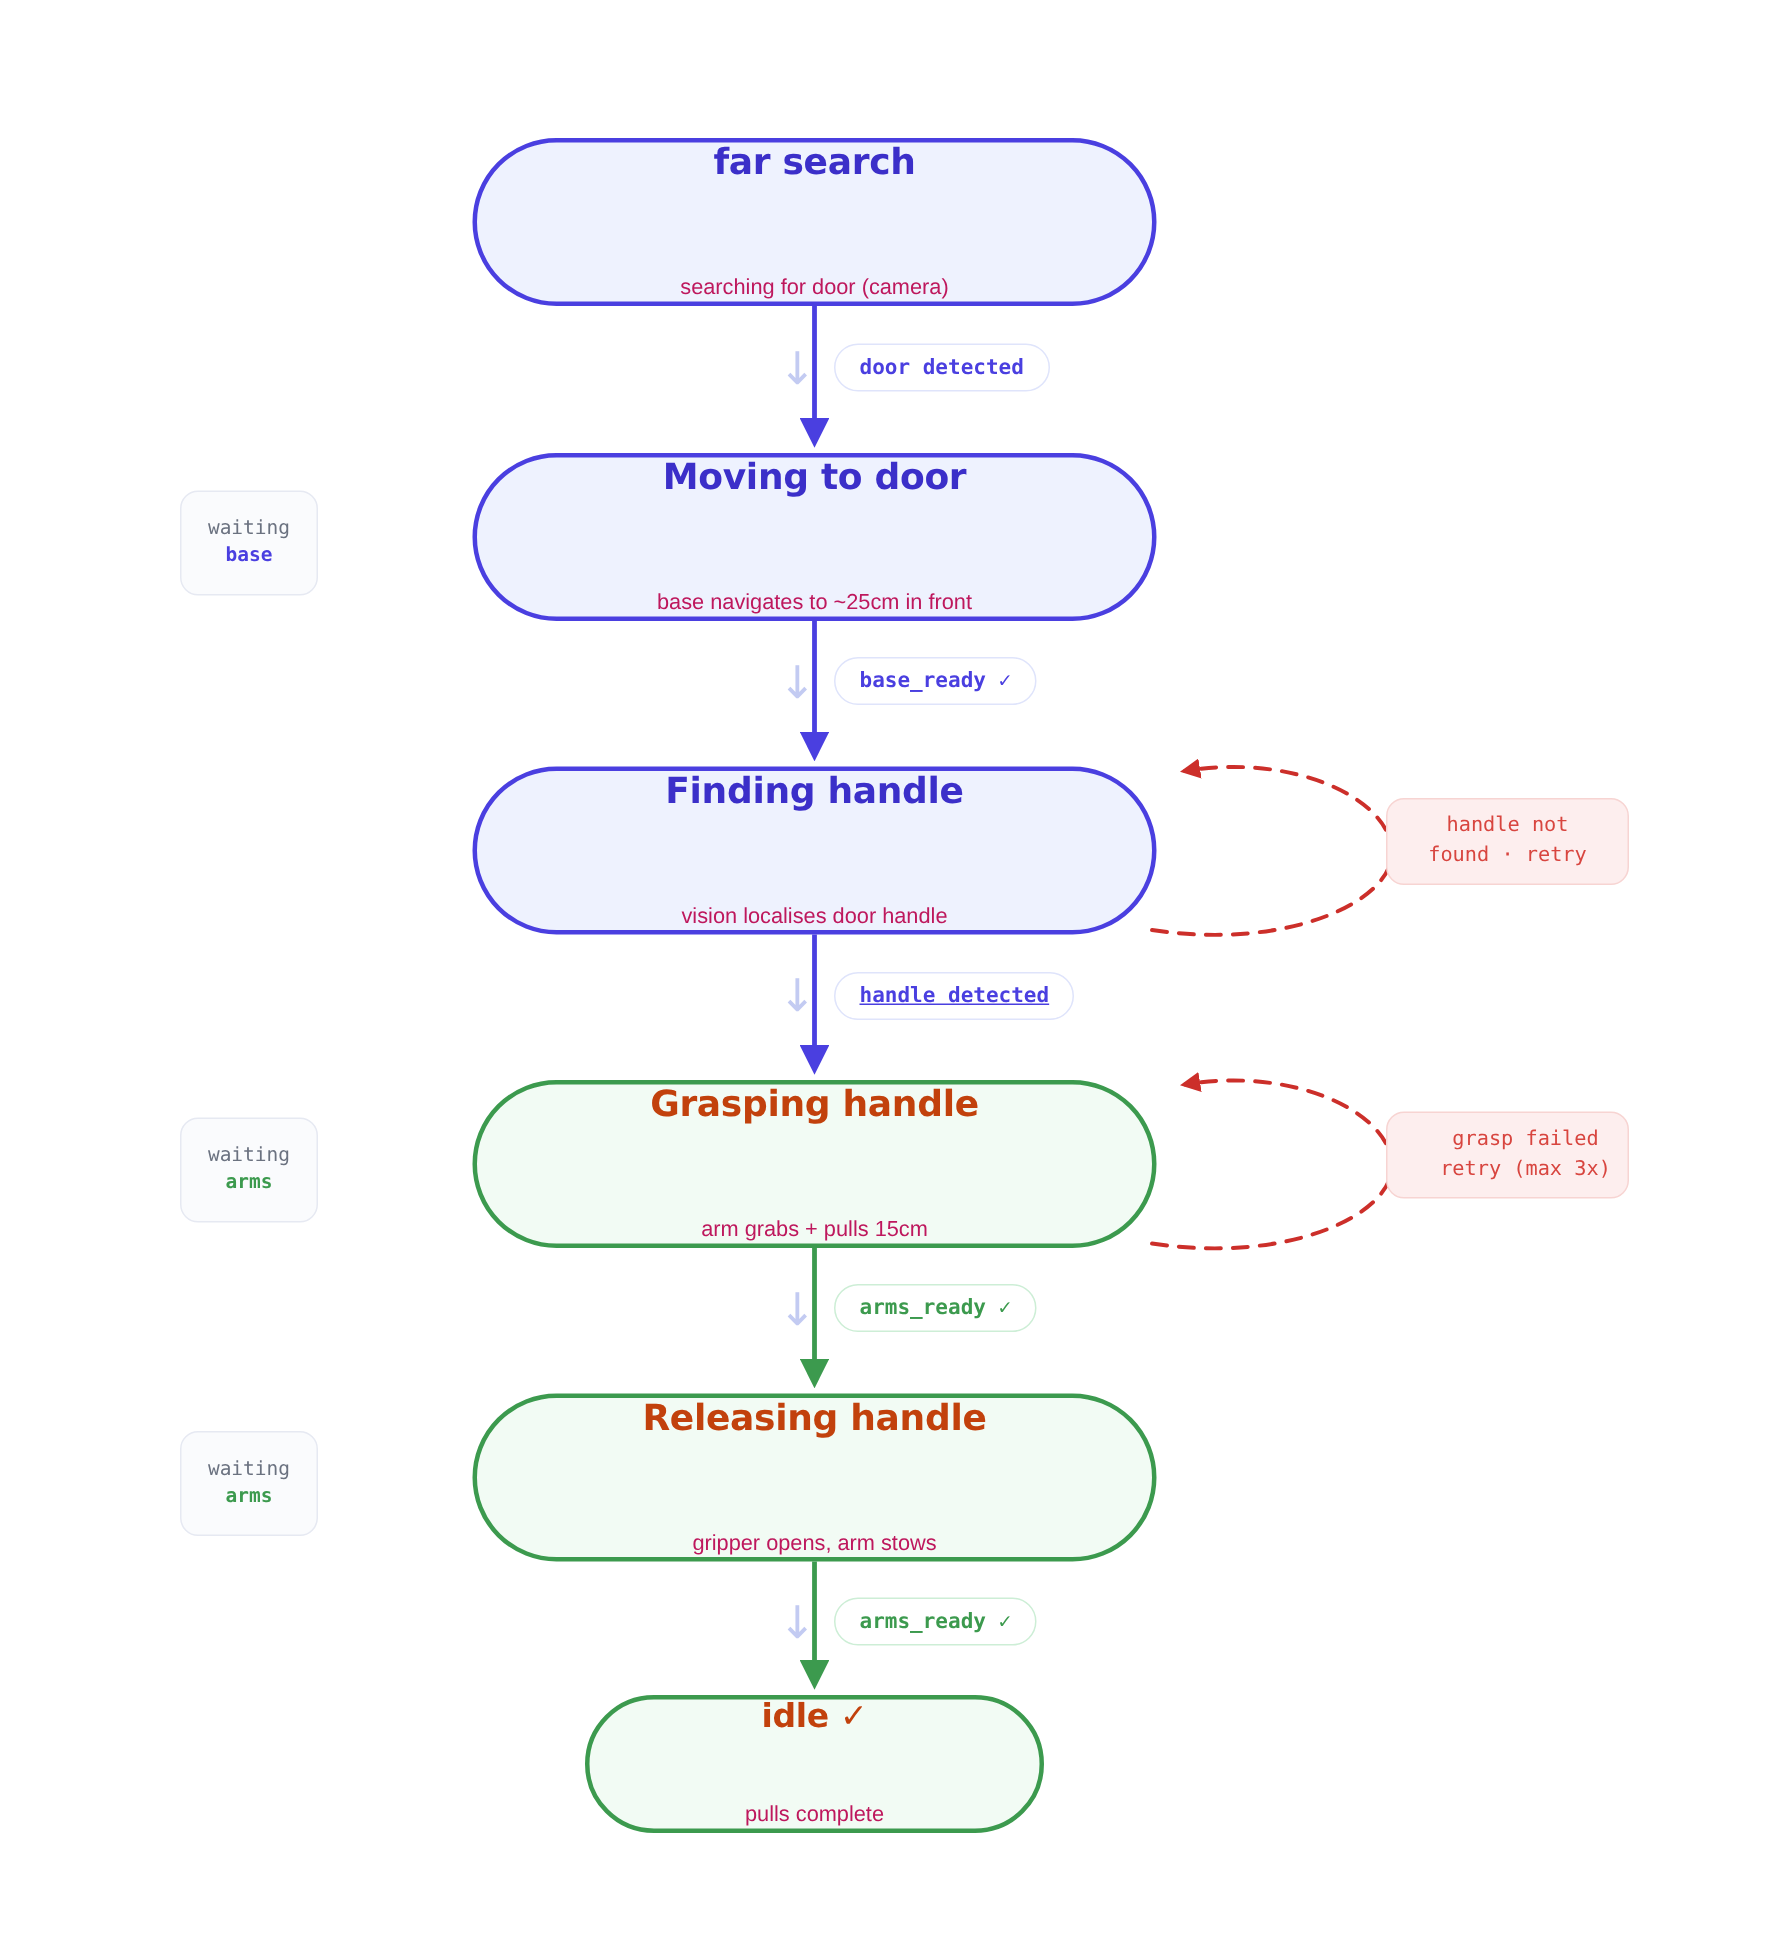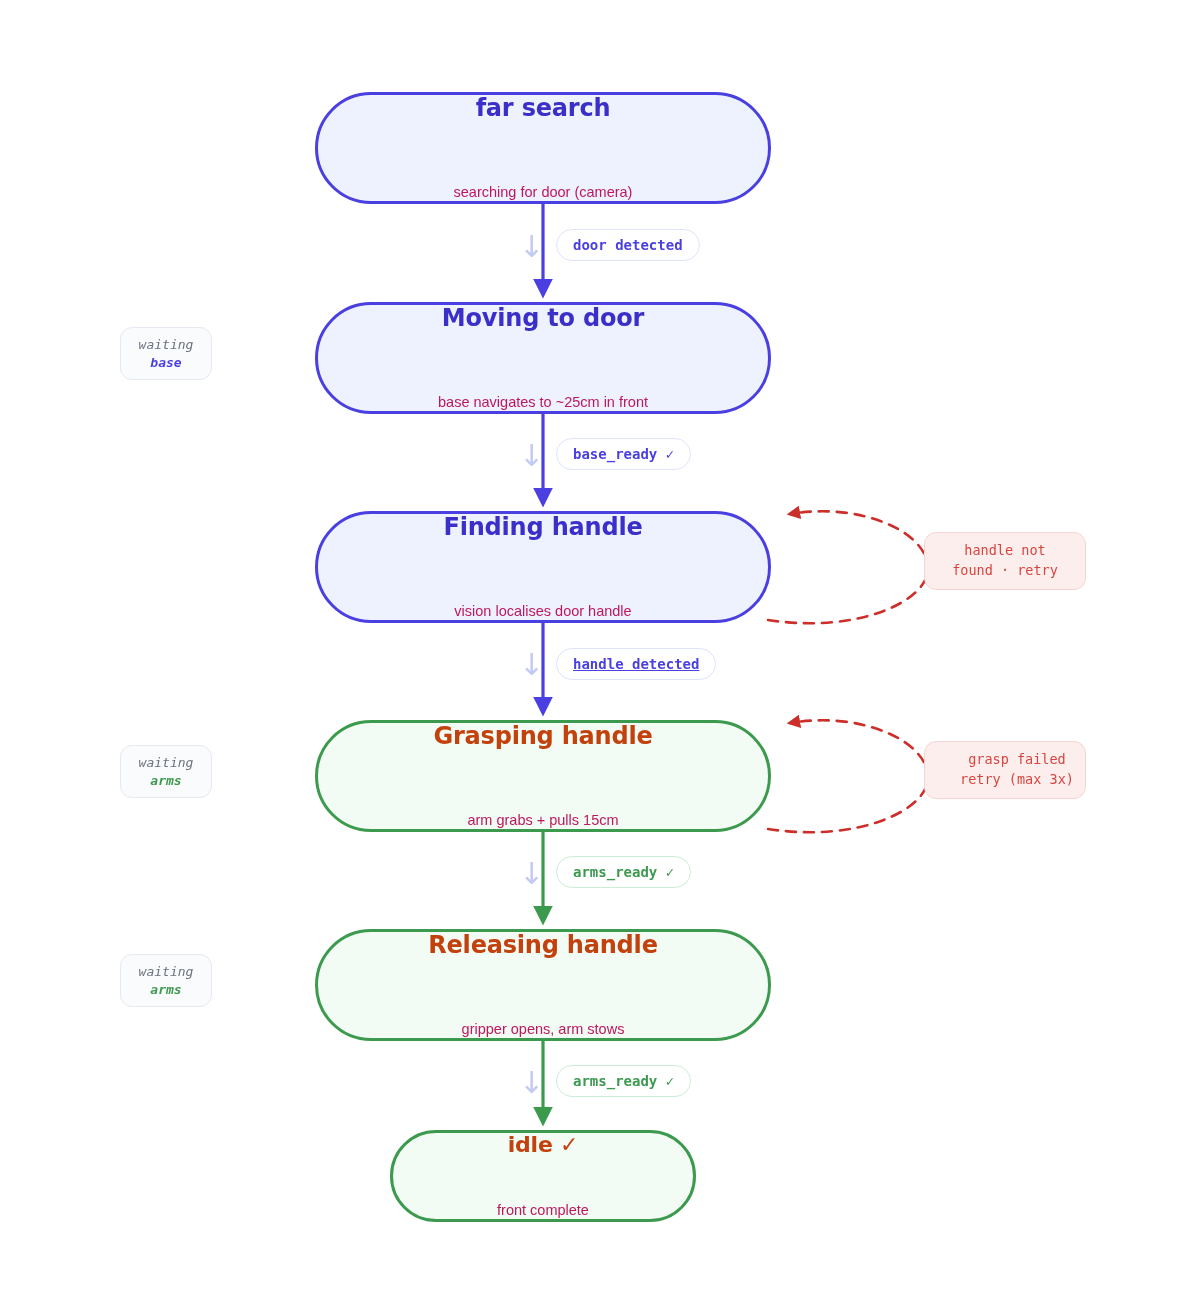--- a/index.html
+++ b/index.html
@@ -141,28 +141,27 @@
   #glyph-5 { left: 519px; top: 1068px; }
 
   
   .wait-badge {
     position: absolute;
     display: flex;
     flex-direction: column;
     align-items: center;
     justify-content: center;
     width: 92px;
-    height: 53px;
+    height: 70px;
     border-radius: 12px;
     border: 1.5px solid #e6e9f2;
     background: #fafbfd;
     font-family: "DejaVu Sans Mono", monospace;
     font-size: 13px;
     z-index: 4;
-    font-style: italic;
   }
   .wait-badge .wait-word {
     color: #6b7280;
     line-height: 1.35;
   }
   .wait-badge .wait-res {
     font-weight: bold;
     line-height: 1.35;
   }
   .wait-badge.theme-indigo .wait-res { color: #4a3fe0; }
@@ -258,21 +257,21 @@
     <div class="node-sub">arm grabs + pulls 15cm</div>
   </div>
 
   <div class="state-node theme-green" id="node-release">
     <div class="node-title">Releasing handle</div>
     <div class="node-sub">gripper opens, arm stows</div>
   </div>
 
   <div class="state-node theme-green" id="node-idle">
     <div class="node-title">idle ✓</div>
-    <div class="node-sub">front complete</div>
+    <div class="node-sub">pulls complete</div>
   </div>
 
   <div class="edge-glyph" id="glyph-1">↓</div>
   <div class="edge-glyph" id="glyph-2">↓</div>
   <div class="edge-glyph" id="glyph-3">↓</div>
   <div class="edge-glyph" id="glyph-4">↓</div>
   <div class="edge-glyph" id="glyph-5">↓</div>
 
   <div class="edge-pill theme-indigo" id="pill-door-detected">door detected</div>
 

